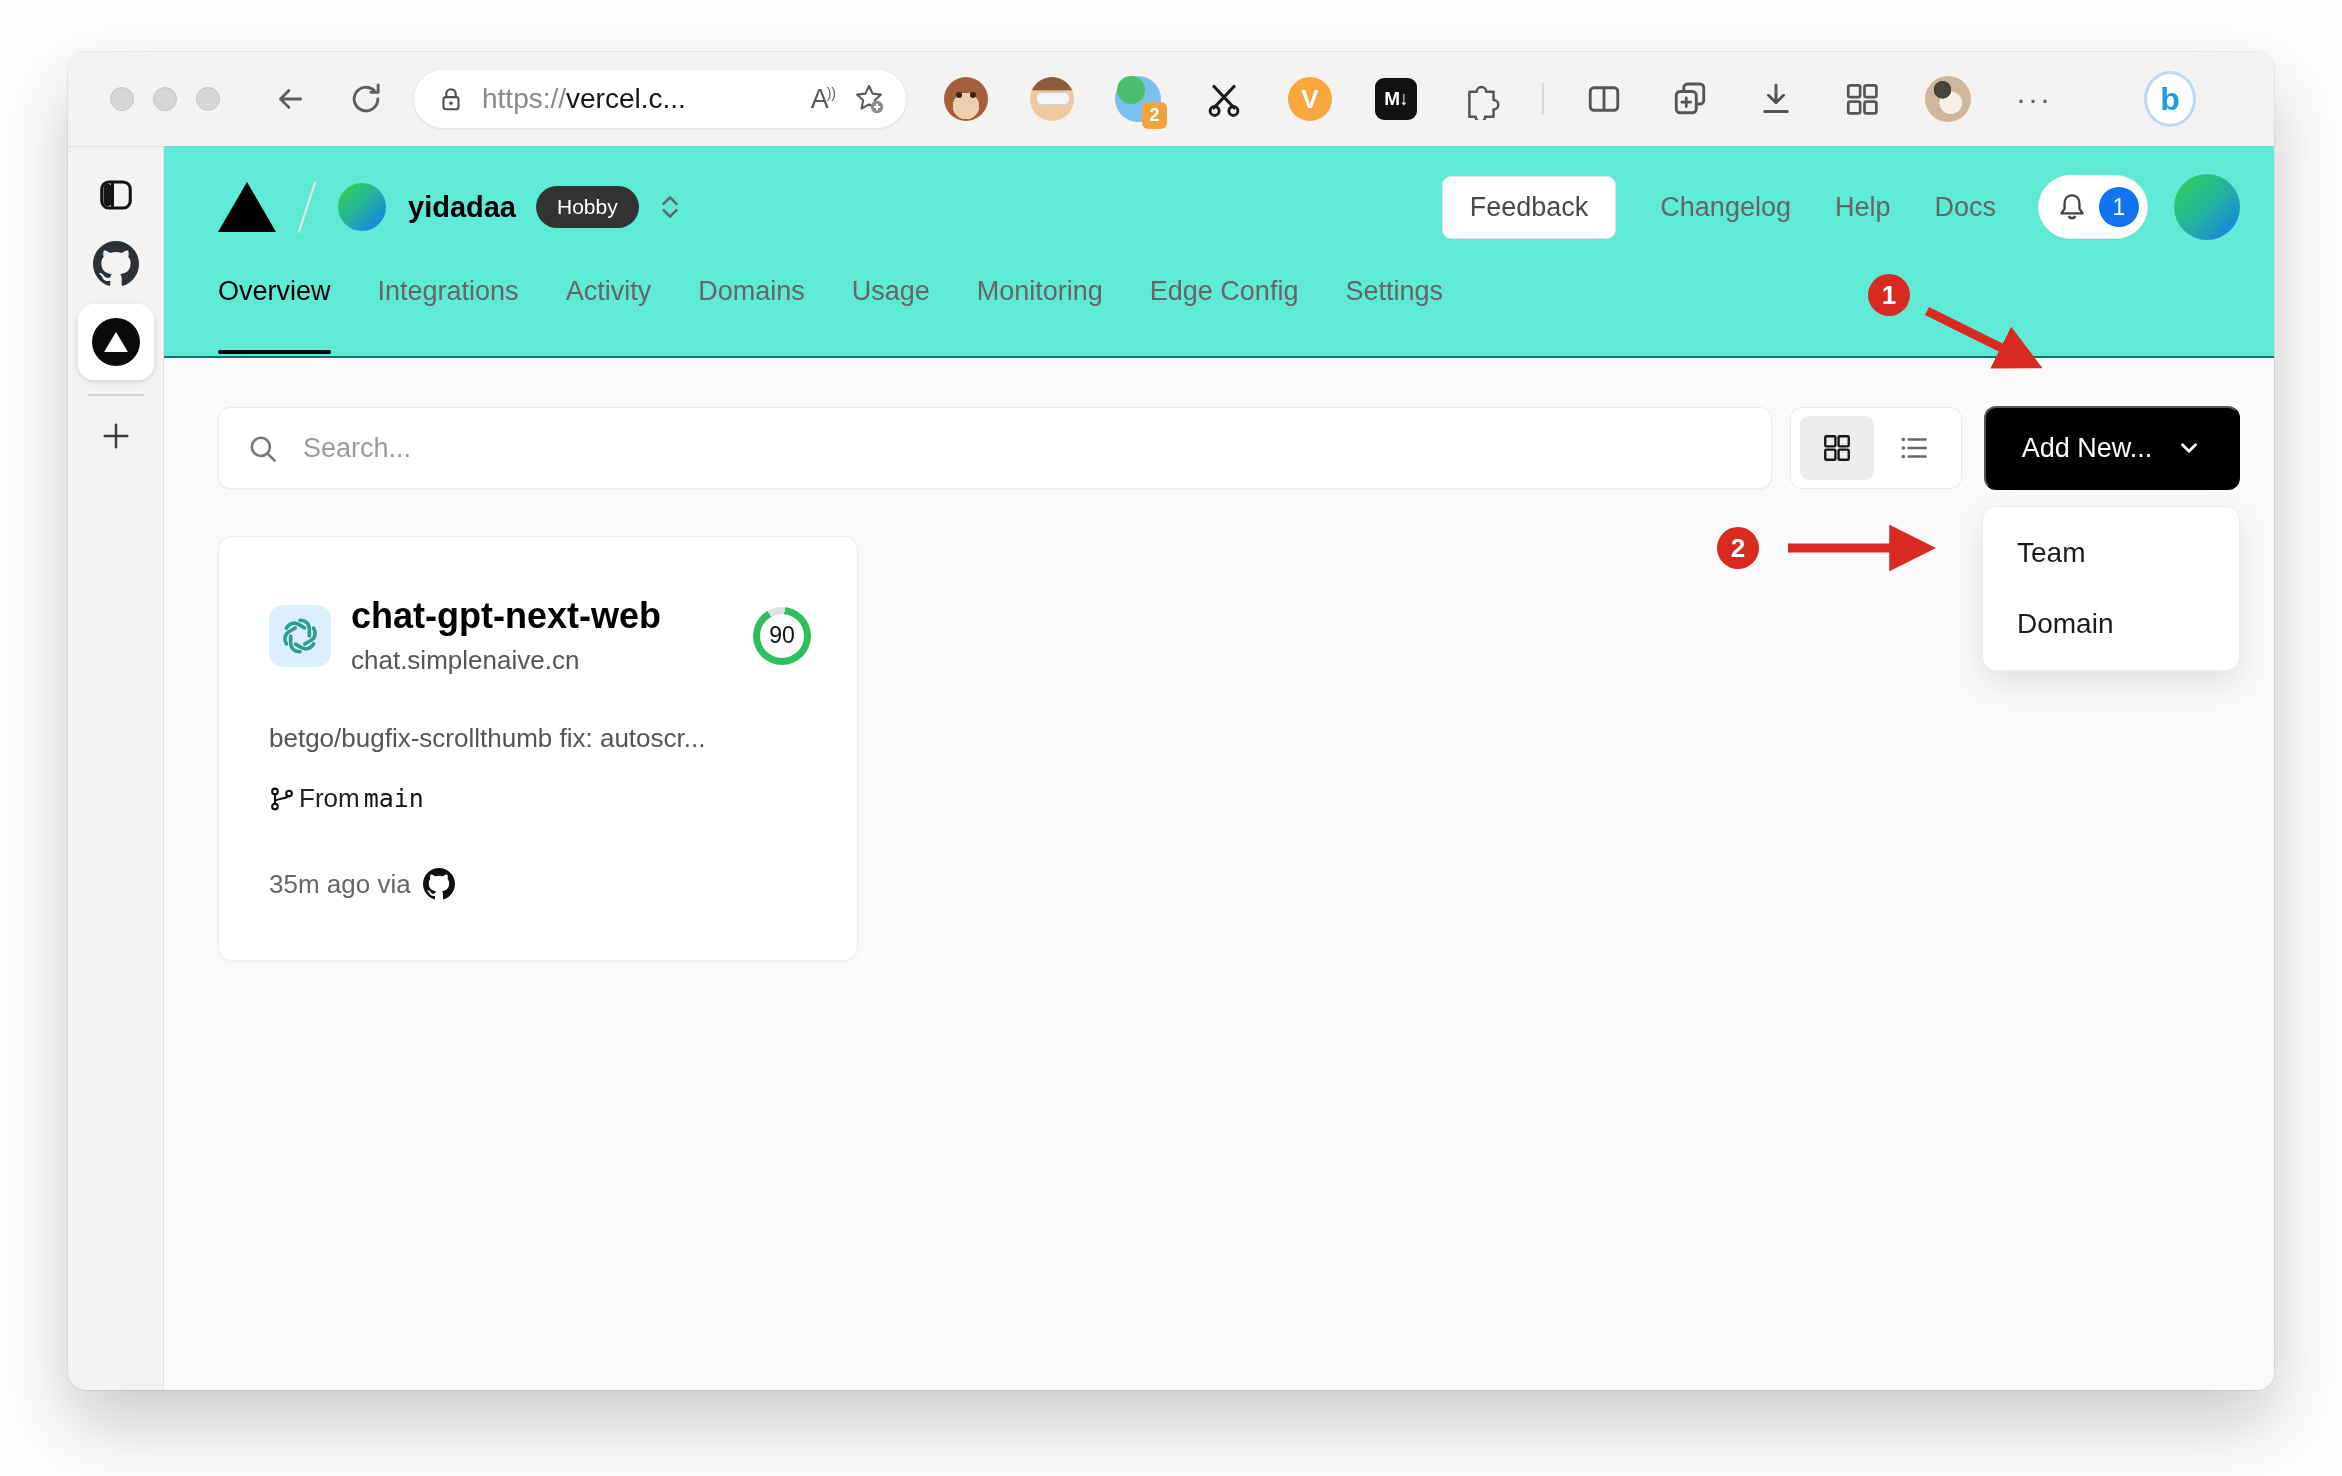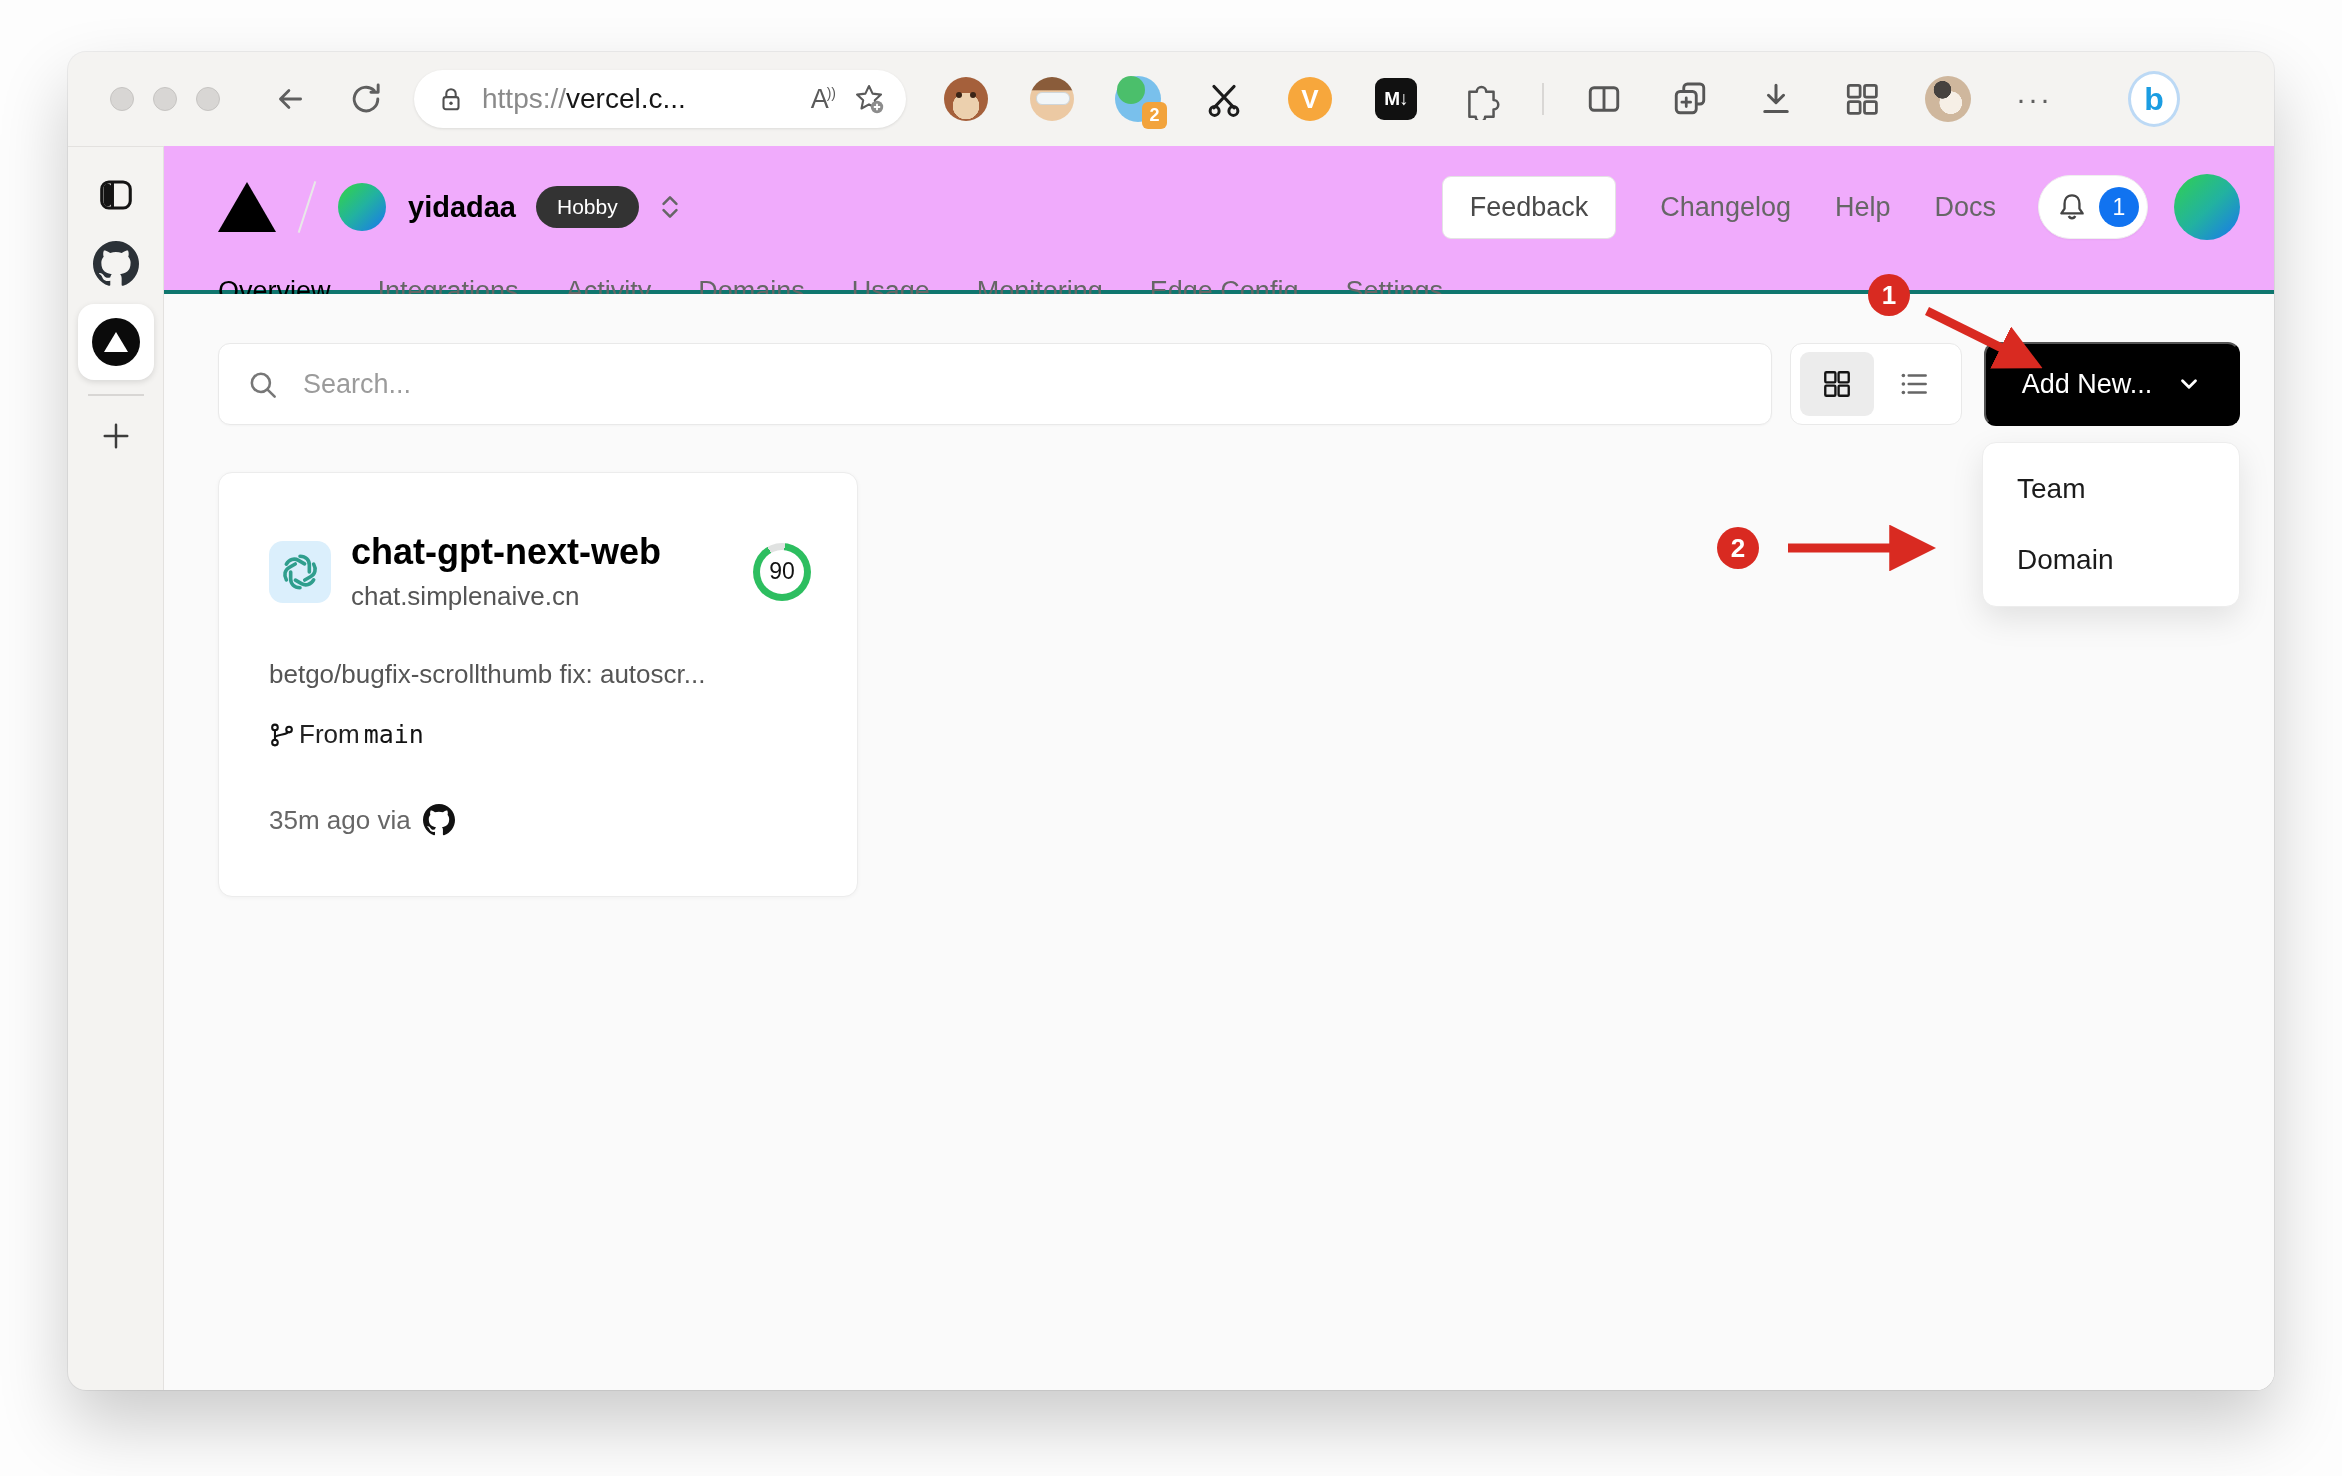--- a/index.html
+++ b/index.html
@@ -13,21 +13,21 @@
   .mono { font-family:"DejaVu Sans Mono","Liberation Mono",monospace; }
 
   
   .window {
     position:absolute; left:68px; top:52px; width:2206px; height:1338px;
     background:#f4f3f1; border-radius:18px; overflow:hidden;
     box-shadow:0 0 0 1px rgba(0,0,0,.06), 0 34px 70px rgba(0,0,0,.20);
   }
 
   
-  .chrome-toolbar { position:absolute; top:0; left:0; right:16px; height:94px;
+  .chrome-toolbar { position:absolute; top:0; left:0; right:0; height:94px;
     display:flex; align-items:center; padding-left:42px; }
   .traffic { display:flex; gap:19px; margin-right:52px; }
   .traffic i { width:24px; height:24px; border-radius:50%; background:#d8d6d4; border:1px solid #c6c4c2; }
   .navbtn { width:36px; height:36px; display:flex; align-items:center; justify-content:center; }
   .urlbar { width:492px; height:58px; background:#fff; border-radius:29px;
     box-shadow:0 1px 3px rgba(0,0,0,.10); display:flex; align-items:center;
     padding:0 20px 0 22px; margin:0 34px 0 30px; }
   .urlbar .scheme { color:#8a8a8a; font-size:28px; }
   .urlbar .host { color:#161616; font-size:28px; }
   .url-right { margin-left:auto; display:flex; align-items:center; gap:16px; }
@@ -74,22 +74,22 @@
   .sb-active { margin-top:14px; width:76px; height:76px; background:#fff; border-radius:16px;
     box-shadow:0 2px 6px rgba(0,0,0,.12); display:flex; align-items:center; justify-content:center; }
   .vercel-dot { width:48px; height:48px; border-radius:50%; background:#0b0b0b;
     display:flex; align-items:center; justify-content:center; }
   .sb-divider { margin-top:14px; width:56px; height:2px; background:#d8d6d4; border:none; }
   .sb-plus { margin-top:14px; }
 
   
   .page { position:absolute; left:96px; top:94px; right:0; bottom:0; background:#fff;
     display:flex; flex-direction:column; }
-  .dash-header { height:148px; background:#f0abfc; padding:28px 34px 0 54px;
-    border-bottom:4px solid #0f766e; }
+  .dash-header { height:212px; background:#5eead4; padding:28px 34px 0 54px;
+    border-bottom:2px solid #0f766e; }
   .brand-row { display:flex; align-items:center; height:66px; }
   .vercel-triangle { width:0; height:0; border-left:29px solid transparent;
     border-right:29px solid transparent; border-bottom:50px solid #000; }
   .slash { width:2px; height:54px; background:#e8e8e8; transform:rotate(18deg); margin:0 30px; }
   .team-avatar { width:48px; height:48px; border-radius:50%;
     background:linear-gradient(135deg,#2fcb5e 15%, #22b2a0 50%, #1a7ce8 95%); }
   .team-name { margin-left:22px; font-size:29px; font-weight:bold; color:#000; }
   .plan-badge { margin-left:20px; background:#333; color:#fff; font-size:21px;
     padding:9px 21px; border-radius:999px; }
   .selector { margin-left:18px; display:flex; align-items:center; }

